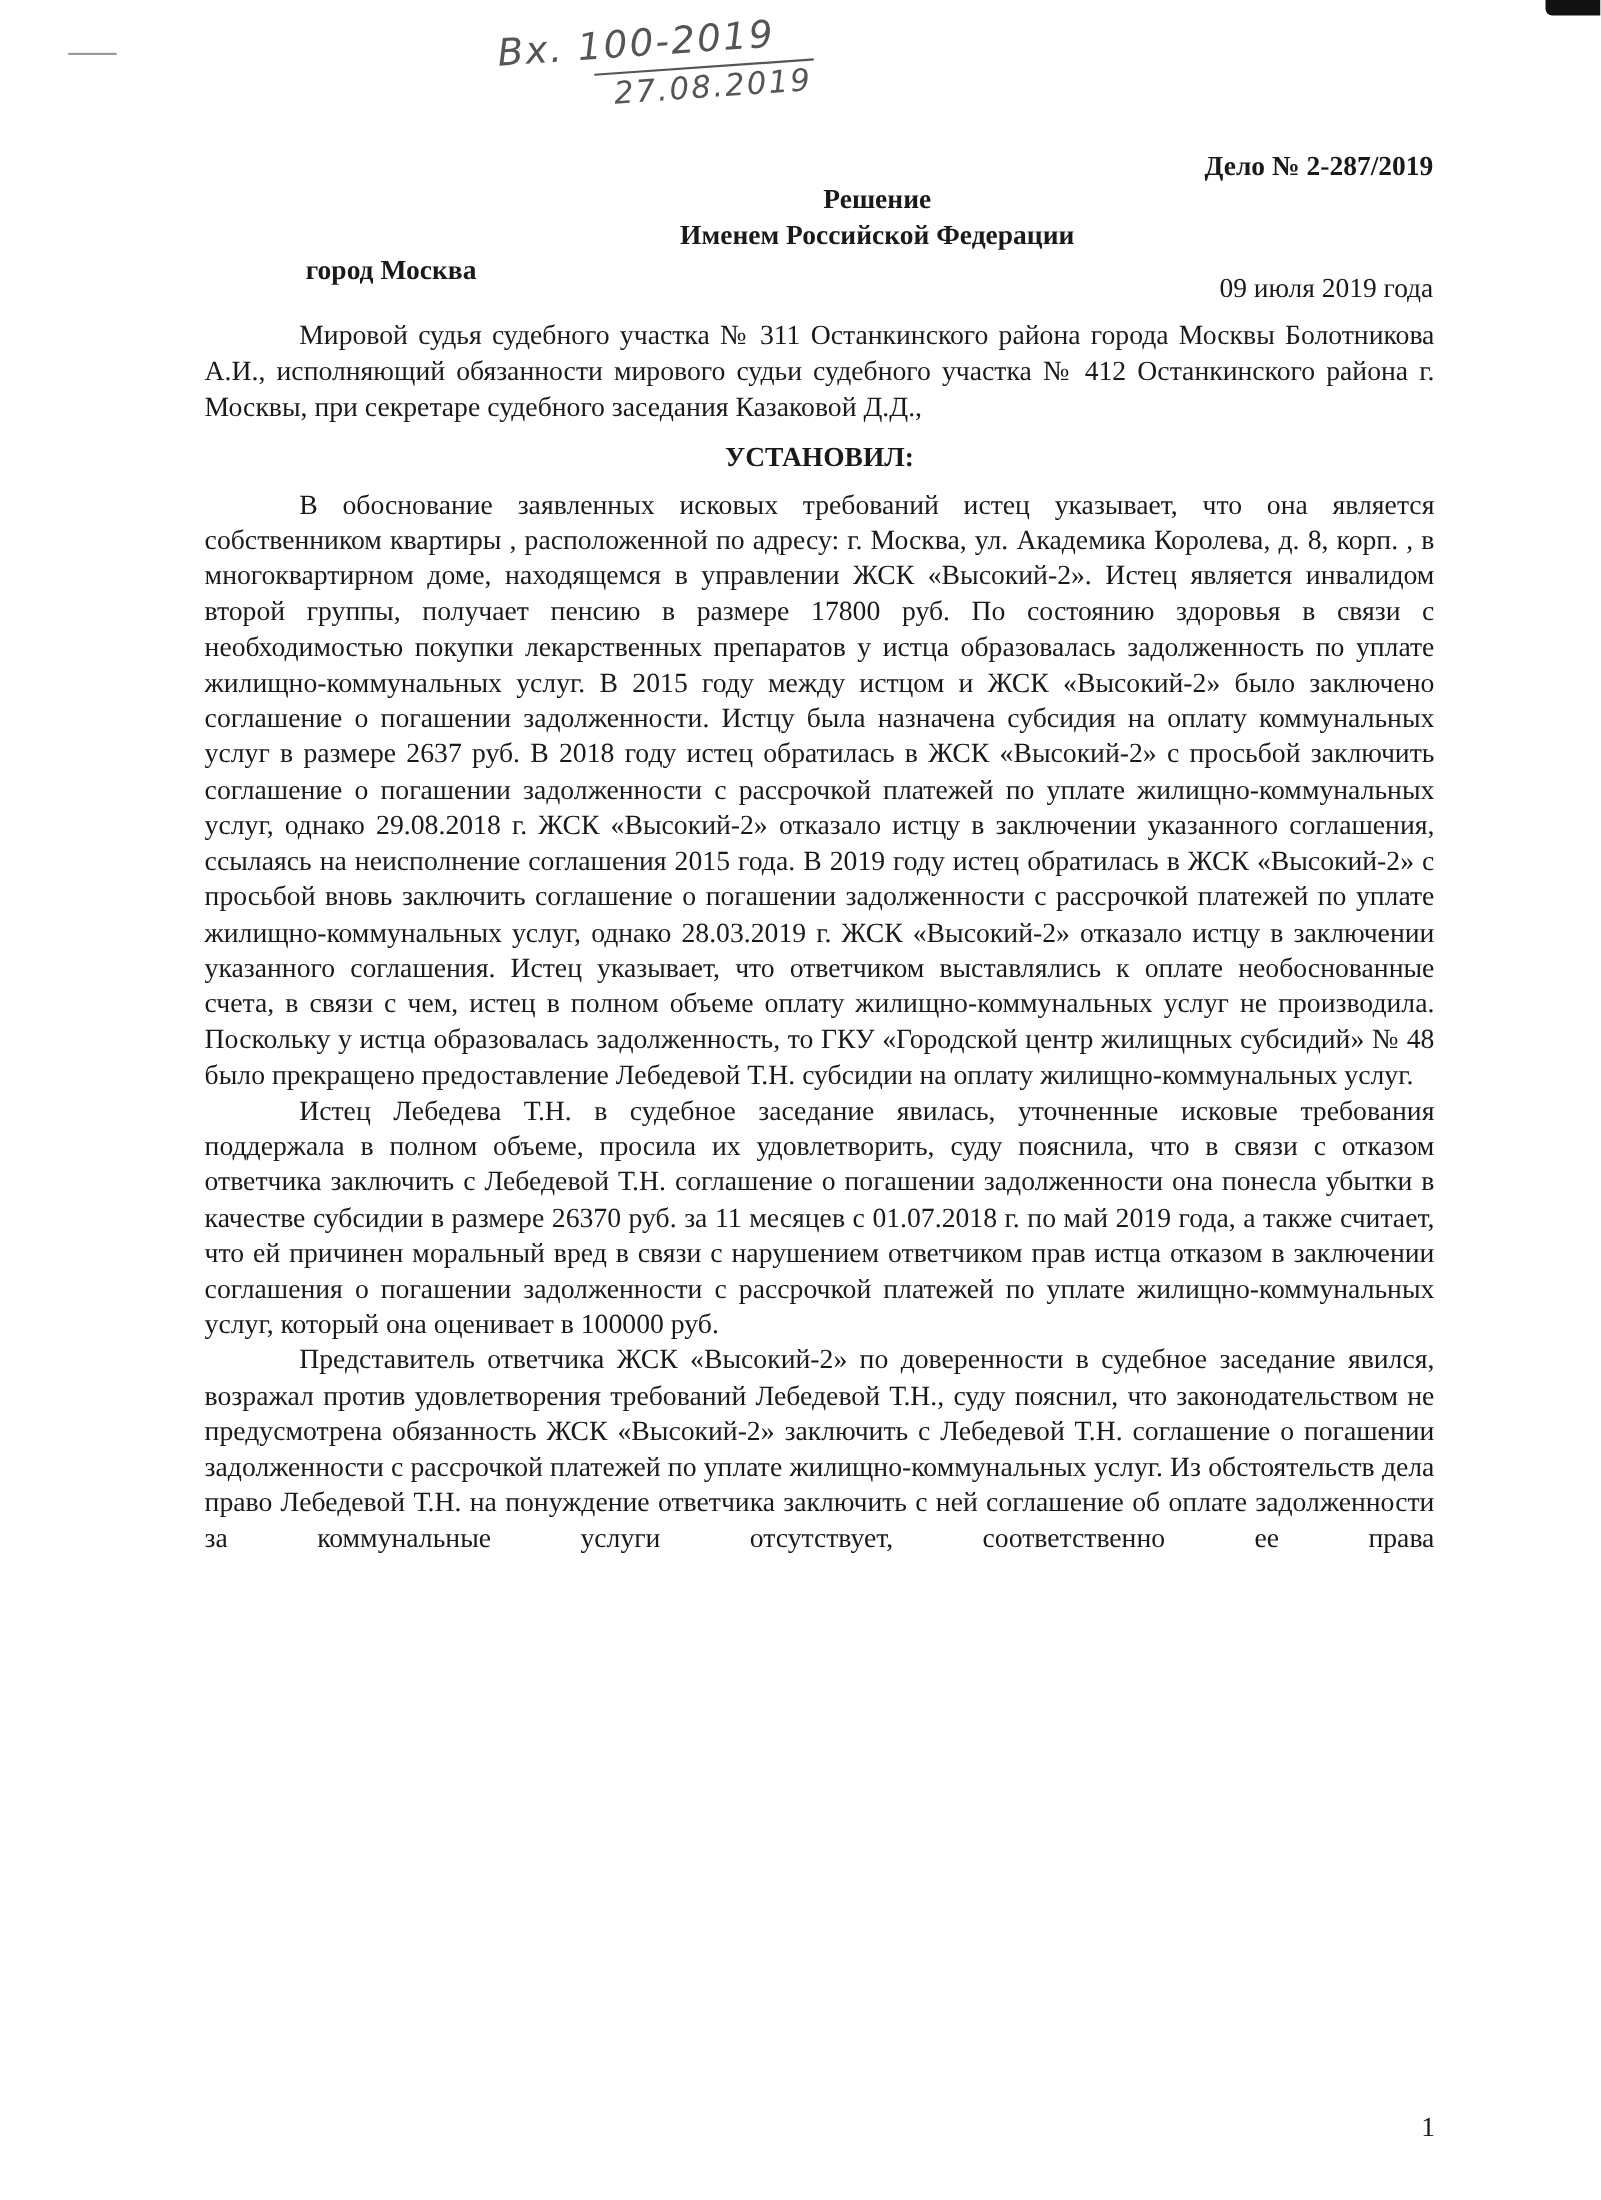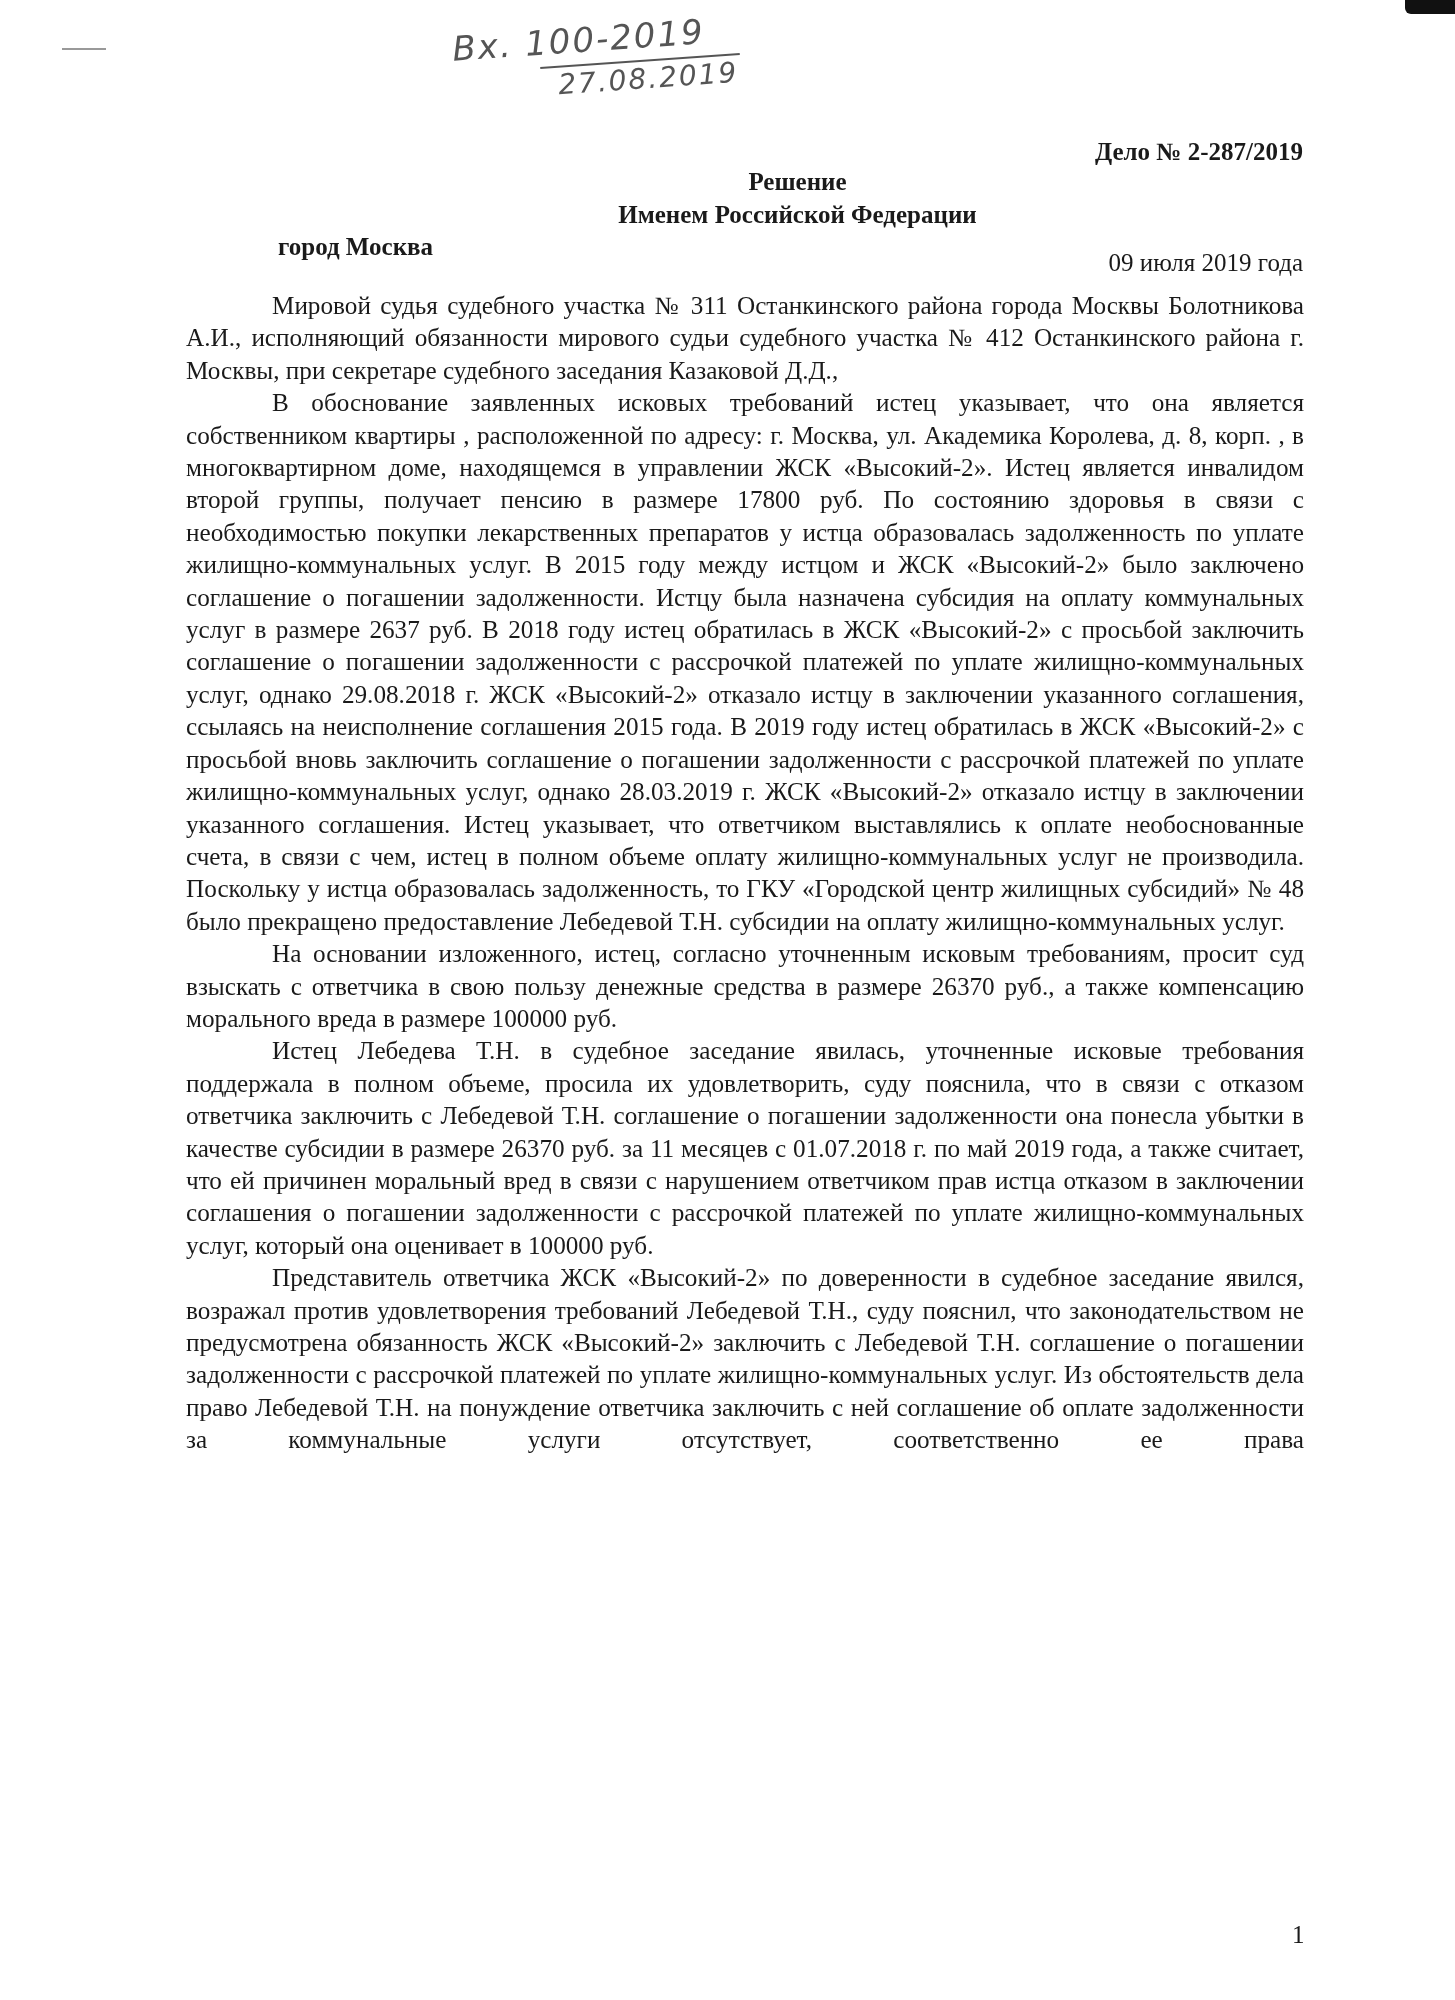--- a/index.html
+++ b/index.html
@@ -38,20 +38,20 @@
   <div class="handwritten hw2">27.08.2019</div>
 
   <div class="case-no">Дело № 2-287/2019</div>
   <div class="title t1">Решение</div>
   <div class="title t2">Именем Российской Федерации</div>
   <div class="city">город Москва</div>
   <div class="date">09 июля 2019 года</div>
 
   <div class="body-text">
     <p>Мировой судья судебного участка № 311 Останкинского района города Москвы Болотникова А.И., исполняющий обязанности мирового судьи судебного участка № 412 Останкинского района г. Москвы, при секретаре судебного заседания Казаковой Д.Д.,</p>
+    <p class="heading">УСТАНОВИЛ:</p>
     <p>В обоснование заявленных исковых требований истец указывает, что она является собственником квартиры            , расположенной по адресу: г. Москва, ул. Академика Королева, д. 8, корп.   , в многоквартирном доме, находящемся в управлении ЖСК «Высокий-2». Истец является инвалидом второй группы, получает пенсию в размере 17800 руб. По состоянию здоровья в связи с необходимостью покупки лекарственных препаратов у истца образовалась задолженность по уплате жилищно-коммунальных услуг. В 2015 году между истцом и ЖСК «Высокий-2» было заключено соглашение о погашении задолженности. Истцу была назначена субсидия на оплату коммунальных услуг в размере 2637 руб. В 2018 году истец обратилась в ЖСК «Высокий-2» с просьбой заключить соглашение о погашении задолженности с рассрочкой платежей по уплате жилищно-коммунальных услуг, однако 29.08.2018 г. ЖСК «Высокий-2» отказало истцу в заключении указанного соглашения, ссылаясь на неисполнение соглашения 2015 года. В 2019 году истец обратилась в ЖСК «Высокий-2» с просьбой вновь заключить соглашение о погашении задолженности с рассрочкой платежей по уплате жилищно-коммунальных услуг, однако 28.03.2019 г. ЖСК «Высокий-2» отказало истцу в заключении указанного соглашения. Истец указывает, что ответчиком выставлялись к оплате необоснованные счета, в связи с чем, истец в полном объеме оплату жилищно-коммунальных услуг не производила. Поскольку у истца образовалась задолженность, то ГКУ «Городской центр жилищных субсидий» № 48 было прекращено предоставление Лебедевой Т.Н. субсидии на оплату жилищно-коммунальных услуг.</p>
-    <p>На основании изложенного, истец, согласно уточненным исковым требованиям, просит суд взыскать с ответчика в свою пользу денежные средства в размере 26370 руб., а также компенсацию морального вреда в размере 100000 руб.</p>
     <p>Истец Лебедева Т.Н. в судебное заседание явилась, уточненные исковые требования поддержала в полном объеме, просила их удовлетворить, суду пояснила, что в связи с отказом ответчика заключить с Лебедевой Т.Н. соглашение о погашении задолженности она понесла убытки в качестве субсидии в размере 26370 руб. за 11 месяцев с 01.07.2018 г. по май 2019 года, а также считает, что ей причинен моральный вред в связи с нарушением ответчиком прав истца отказом в заключении соглашения о погашении задолженности с рассрочкой платежей по уплате жилищно-коммунальных услуг, который она оценивает в 100000 руб.</p>
     <p style="text-align-last:justify;">Представитель ответчика ЖСК «Высокий-2» по доверенности                                  в судебное заседание явился, возражал против удовлетворения требований Лебедевой Т.Н., суду пояснил, что законодательством не предусмотрена обязанность ЖСК «Высокий-2» заключить с Лебедевой Т.Н. соглашение о погашении задолженности с рассрочкой платежей по уплате жилищно-коммунальных услуг. Из обстоятельств дела право Лебедевой Т.Н. на понуждение ответчика заключить с ней соглашение об оплате задолженности за коммунальные услуги отсутствует, соответственно ее права</p>
   </div>
 
   <div class="page-number">1</div>
 </div>
 
 </body></html>

